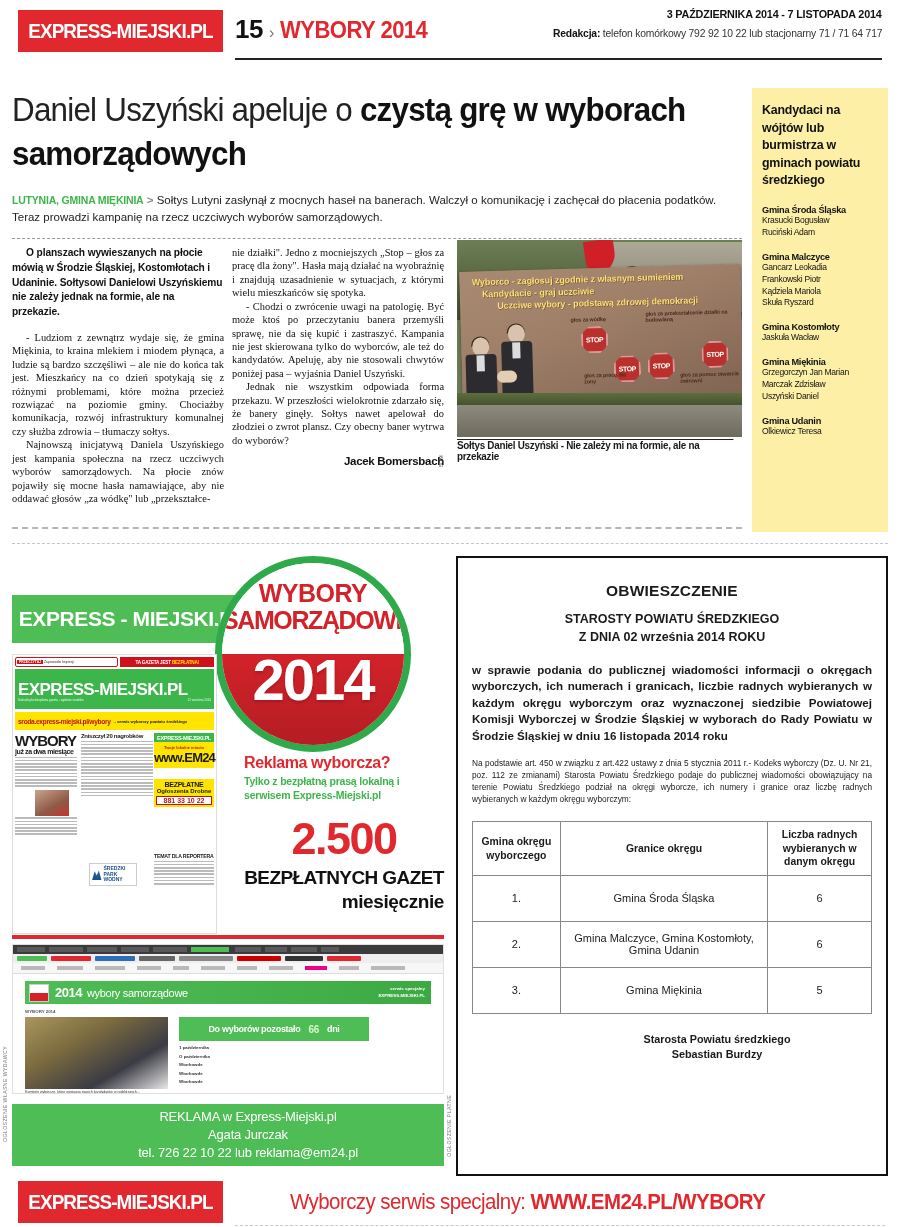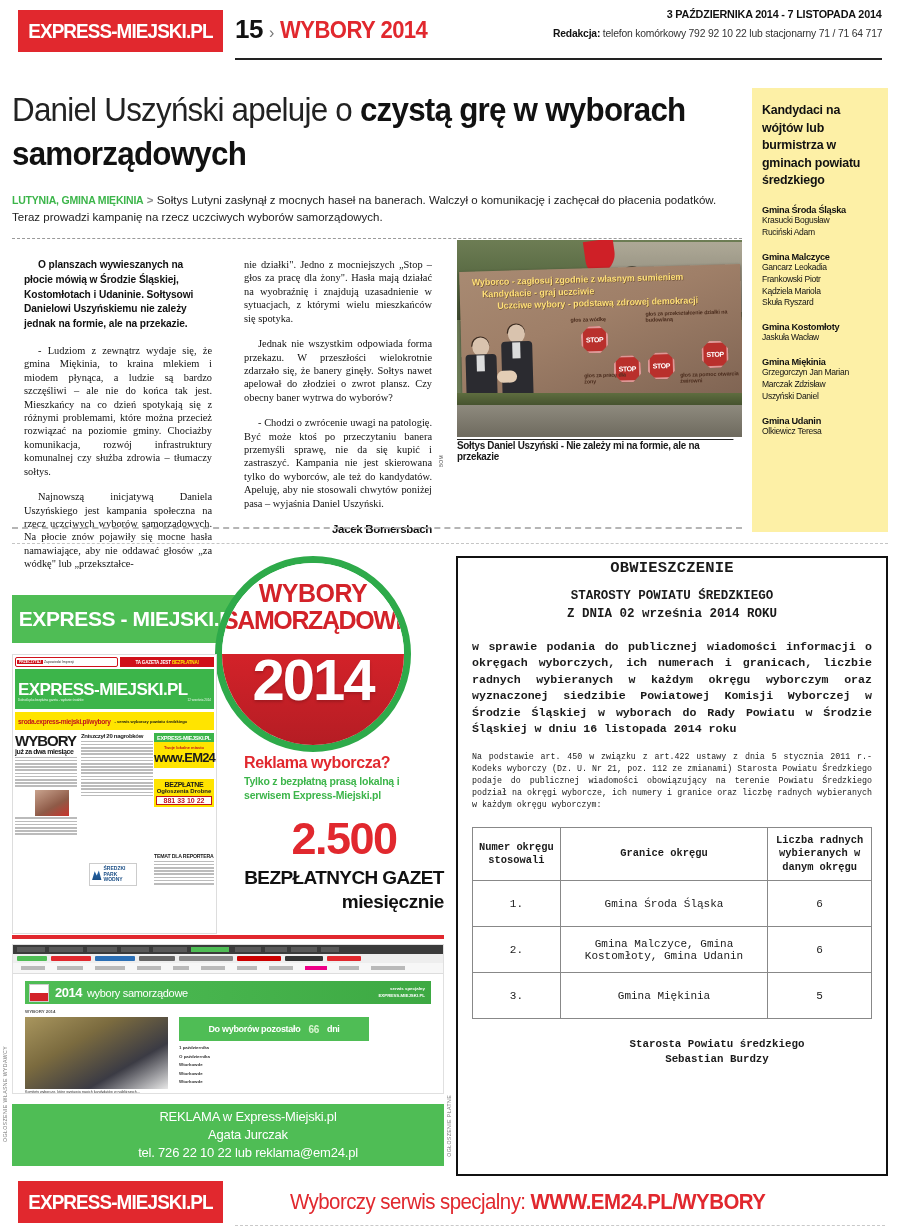--- a/index.html
+++ b/index.html
@@ -67,21 +67,21 @@
   .lead .chev { color:#8a8a8a; font-weight:bold; }
 
   .dashrule {
     position:absolute; left:12px; top:238px; width:730px; height:0;
     border-top:1px dashed #9a9a9a;
   }
 
   
   .col { position:absolute; font-family:"Liberation Serif", serif; font-size:10.4px; line-height:1.29;
          color:#111; text-align:justify; }
-  .col p { margin:12px; text-indent:14px; }
+  .col p { margin:0; text-indent:14px; }
   .col1 { left:12px; top:246px; width:212px; }
   .col2 { left:232px; top:246px; width:212px; }
   .boldintro {
     font-family:"Liberation Sans", sans-serif;
     font-weight:bold; font-size:10.2px; line-height:1.45;
     text-indent:0; margin-bottom:11px !important; text-align:left;
     letter-spacing:-0.1px;
   }
   .byline {
     font-family:"Liberation Sans", sans-serif; font-weight:bold;
@@ -309,21 +309,21 @@
   }
   .vert-mid {
     position:absolute; left:446px; top:1095px; font-size:5.2px; color:#777;
     writing-mode:vertical-rl; transform:rotate(180deg); letter-spacing:0.4px;
     white-space:nowrap;
   }
 
   
   .notice {
     position:absolute; left:456px; top:556px; width:432px; height:620px;
-    border:2px solid #111; background:#fff; padding:1px 14px 10px 14px;font-family:Liberation Mono, monospace;
+    border:2px solid #111; background:#fff; padding:24px 14px 10px 14px;
   }
   .nt-title { text-align:center; font-size:15.5px; font-weight:bold; letter-spacing:0.2px; }
   .nt-sub { text-align:center; font-size:12.5px; font-weight:bold; margin-top:11px; line-height:1.4; }
   .nt-main { font-size:11.6px; font-weight:bold; text-align:justify; line-height:1.42; margin-top:16px; }
   .nt-legal { font-size:8.3px; text-align:justify; line-height:1.45; margin-top:13px; }
 
   table.okregi { width:100%; border-collapse:collapse; margin-top:16px; }
   table.okregi th, table.okregi td {
     border:1px solid #888; text-align:center; padding:6px 4px;
     font-size:10.6px;
@@ -388,22 +388,22 @@
   <div class="dashrule"></div>
 
   <div class="col col1">
     <p class="boldintro">O planszach wywieszanych na płocie mówią w Środzie Śląskiej, Kostomłotach i Udaninie. Sołtysowi Danielowi Uszyńskiemu nie zależy jednak na formie, ale na przekazie.</p>
     <p>- Ludziom z zewnątrz wydaje się, że gmina Miękinia, to kraina mlekiem i miodem płynąca, a ludzie są bardzo szczęśliwi – ale nie do końca tak jest. Mieszkańcy na co dzień spotykają się z różnymi problemami, które można przecież rozwiązać na poziomie gminy. Chociażby komunikacja, rozwój infrastruktury komunalnej czy służba zdrowia – tłumaczy sołtys.</p>
     <p>Najnowszą inicjatywą Daniela Uszyńskiego jest kampania społeczna na rzecz uczciwych wyborów samorządowych. Na płocie znów pojawiły się mocne hasła namawiające, aby nie oddawać głosów „za wódkę" lub „przekształce-</p>
   </div>
 
   <div class="col col2">
     <p style="text-indent:0">nie działki". Jedno z mocniejszych „Stop – głos za pracę dla żony". Hasła mają działać na wyobraźnię i znajdują uzasadnienie w sytuacjach, z którymi wielu mieszkańców się spotyka.</p>
+    <p>- Chodzi o zwrócenie uwagi na patologię. Być może ktoś po przeczytaniu banera przemyśli sprawę, nie da się kupić i zastraszyć. Kampania nie jest skierowana tylko do wyborców, ale też do kandydatów. Apeluję, aby nie stosowali chwytów poniżej pasa – wyjaśnia Daniel Uszyński.</p>
     <p>Jednak nie wszystkim odpowiada forma przekazu. W przeszłości wielokrotnie zdarzało się, że banery ginęły. Sołtys nawet apelował do złodziei o zwrot plansz. Czy obecny baner wytrwa do wyborów?</p>
-    <p>- Chodzi o zwrócenie uwagi na patologię. Być może ktoś po przeczytaniu banera przemyśli sprawę, nie da się kupić i zastraszyć. Kampania nie jest skierowana tylko do wyborców, ale też do kandydatów. Apeluję, aby nie stosowali chwytów poniżej pasa – wyjaśnia Daniel Uszyński.</p>
     <p class="byline">Jacek Bomersbach</p>
   </div>
   <div class="credit-vert">BOM</div>
 
   <div class="photo-wrap">
     <div class="photo">
       <div class="ph-sky"></div>
       <div class="ph-build">
         <div class="ph-arch" style="left:14px"></div>
         <div class="ph-arch" style="left:52px"></div>
@@ -689,21 +689,21 @@
     <div class="nt-legal">Na podstawie art. 450 w związku z art.422 ustawy z dnia 5 stycznia 2011 r.- Kodeks wyborczy (Dz. U.  Nr 21, poz. 112 ze zmianami) Starosta Powiatu Średzkiego podaje do publicznej wiadomości obowiązujący na terenie Powiatu Średzkiego podział na okręgi wyborcze, ich numery i granice oraz liczbę radnych wybieranych w każdym okręgu wyborczym:</div>
 
     <table class="okregi">
       <colgroup>
           <col class="c1">
           <col class="c2">
           <col class="c3">
         </colgroup>
       <thead>
         <tr>
-          <th>Numer okręgu stosowali</th>
+          <th>Gmina okręgu wyborczego</th>
           <th>Granice okręgu</th>
           <th>Liczba radnych wybieranych w danym okręgu</th>
         </tr>
       </thead>
       <tbody>
         <tr>
           <td>1.</td>
           <td>Gmina Środa Śląska</td>
           <td>6</td>
         </tr>

